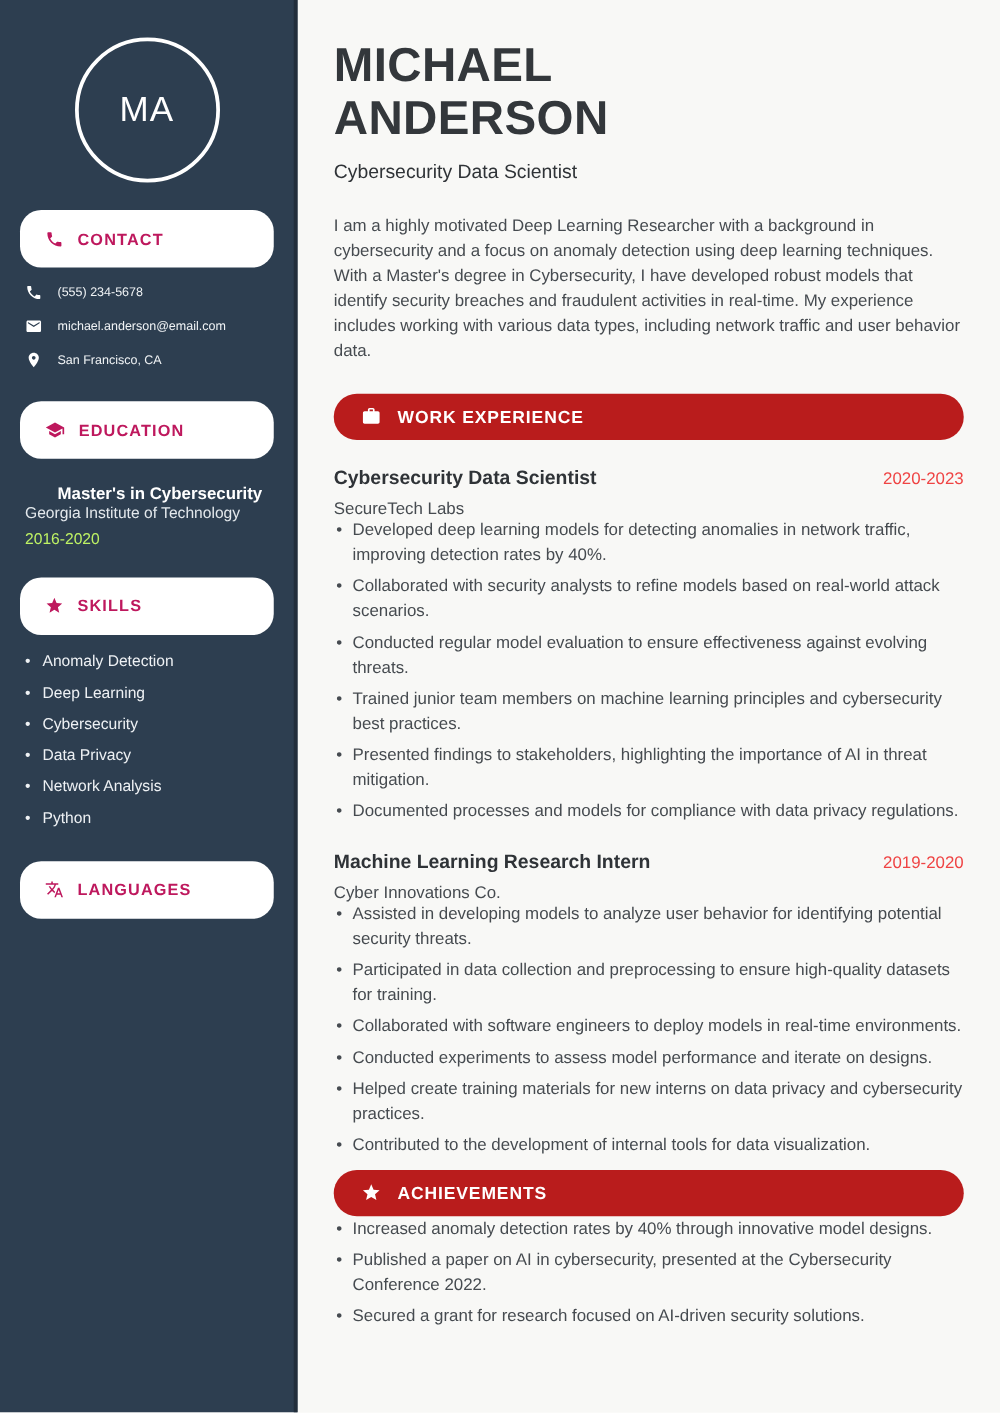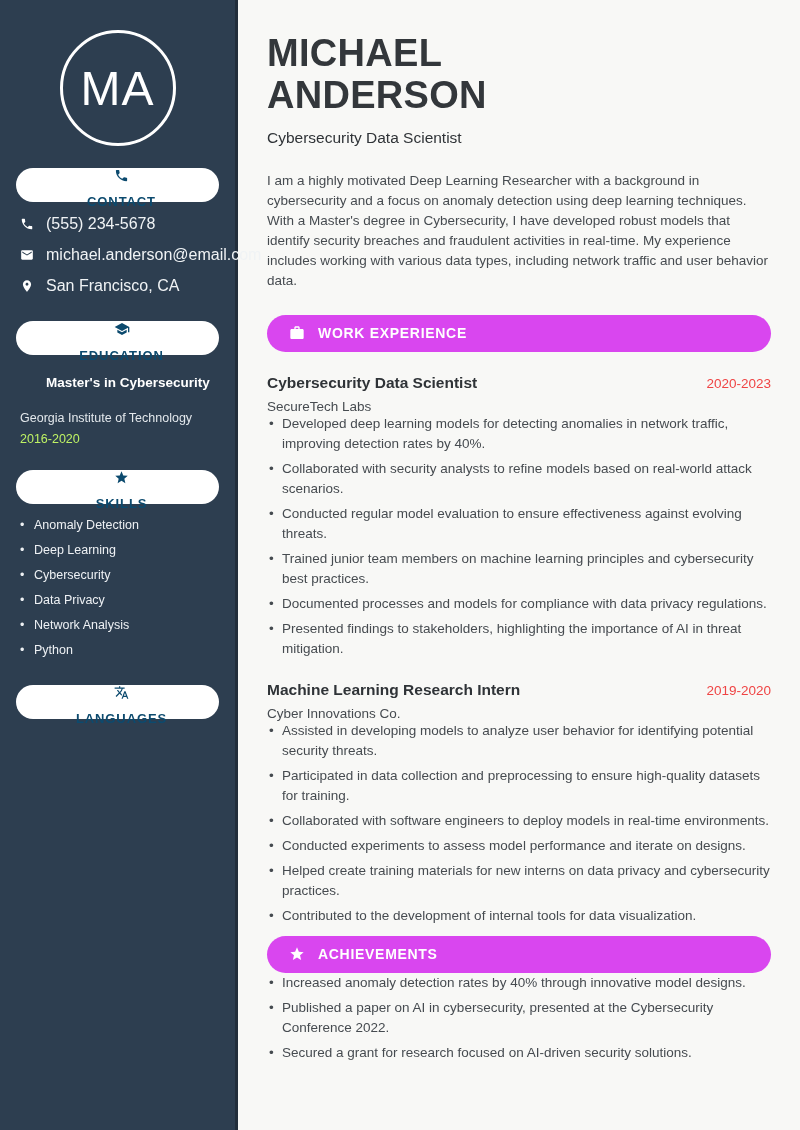--- a/index.html
+++ b/index.html
@@ -17,46 +17,46 @@
     background:#2d3e50;
     border-right:3px solid #222e3b;
     padding:30px 16px 30px 16px;
     color:#eef1f4;
   }
   .avatar-wrap { display:flex; justify-content:center; }
   .avatar {
     width:116px; height:116px;
     border:3px solid #ffffff; border-radius:50%;
     display:flex; align-items:center; justify-content:center;
-    color:#ffffff; font-size:48px; letter-spacing:1px; font-weight:400;
+    color:#ffffff; font-size:28px; letter-spacing:1px; font-weight:400;
   }
   .side-pill {
-    background:#ffffff; color:#0c4a6e;
-    height:34px; border-radius:17px;
+    background:#ffffff; color:#be185d;
+    height:46px; border-radius:17px;
     display:flex; align-items:center; gap:11px;
     padding:0 12px 0 20px;
-    font-weight:bold; font-size:13px; letter-spacing:0.07em;flex-direction:column;
+    font-weight:bold; font-size:13px; letter-spacing:0.07em;
   }
   .side-pill svg { flex:0 0 auto; }
   .pill-contact   { margin-top:22px; }
   .pill-education { margin-top:26px; }
   .pill-skills    { margin-top:24px; }
   .pill-languages { margin-top:22px; }
 
   .contact-list { margin-top:6px; }
   .contact-row {
     display:flex; align-items:center; gap:12px;
     margin-top:13px; padding-left:4px;
-    font-size:16px; color:#f0f3f5;
+    font-size:10px; color:#f0f3f5;
   }
   .contact-row svg { flex:0 0 auto; }
 
   .edu-block { padding-left:4px; }
   .edu-degree { margin-top:20px; font-size:13.5px; font-weight:bold; color:#ffffff;padding-left:26px; }
-  .edu-school { margin-top:20px; font-size:12.5px; color:#e3e8ec; line-height:1.35; }
+  .edu-school { margin-top:0; font-size:12.5px; color:#e3e8ec; line-height:1.35; }
   .edu-years  { margin-top:5px; font-size:12.5px; color:#bef264; }
 
   ul.side-list { list-style:none; margin-top:9px; padding-left:4px; }
   ul.side-list li {
     position:relative; padding-left:14px;
     font-size:12.5px; color:#eef1f4; line-height:25px;
   }
   ul.side-list li::before { content:"•"; position:absolute; left:0; color:#eef1f4; }
 
   
@@ -65,21 +65,21 @@
     font-size:38px; font-weight:bold; color:#33373b;
     line-height:1.1; letter-spacing:0.3px;
   }
   .job-title-line { margin-top:12px; font-size:15.5px; color:#2f3337; }
   .summary {
     margin-top:24px; font-size:13.5px; line-height:20px; color:#464b50;
   }
 
   .banner {
     margin-top:24px;
-    background:#d946ef; color:#ffffff;
+    background:#b91c1c; color:#ffffff;
     height:37px; border-radius:19px;
     display:flex; align-items:center; gap:13px;
     padding:0 22px;
     font-weight:bold; font-size:14px; letter-spacing:0.05em;
   }
   .banner-achievements { margin-top:10px; }
 
   .job-head {
     display:flex; justify-content:space-between; align-items:baseline;
     margin-top:22px;
@@ -195,22 +195,22 @@
   <div class="job-head">
     <span class="job-title">Cybersecurity Data Scientist</span>
     <span class="job-dates">2020-2023</span>
   </div>
   <div class="company">SecureTech Labs</div>
   <ul class="bullets">
     <li>Developed deep learning models for detecting anomalies in network traffic, improving detection rates by 40%.</li>
     <li>Collaborated with security analysts to refine models based on real-world attack scenarios.</li>
     <li>Conducted regular model evaluation to ensure effectiveness against evolving threats.</li>
     <li>Trained junior team members on machine learning principles and cybersecurity best practices.</li>
+    <li>Presented findings to stakeholders, highlighting the importance of AI in threat mitigation.</li>
     <li>Documented processes and models for compliance with data privacy regulations.</li>
-    <li>Presented findings to stakeholders, highlighting the importance of AI in threat mitigation.</li>
   </ul>
 
   <div class="job-head second">
     <span class="job-title">Machine Learning Research Intern</span>
     <span class="job-dates">2019-2020</span>
   </div>
   <div class="company">Cyber Innovations Co.</div>
   <ul class="bullets">
     <li>Assisted in developing models to analyze user behavior for identifying potential security threats.</li>
     <li>Participated in data collection and preprocessing to ensure high-quality datasets for training.</li>

